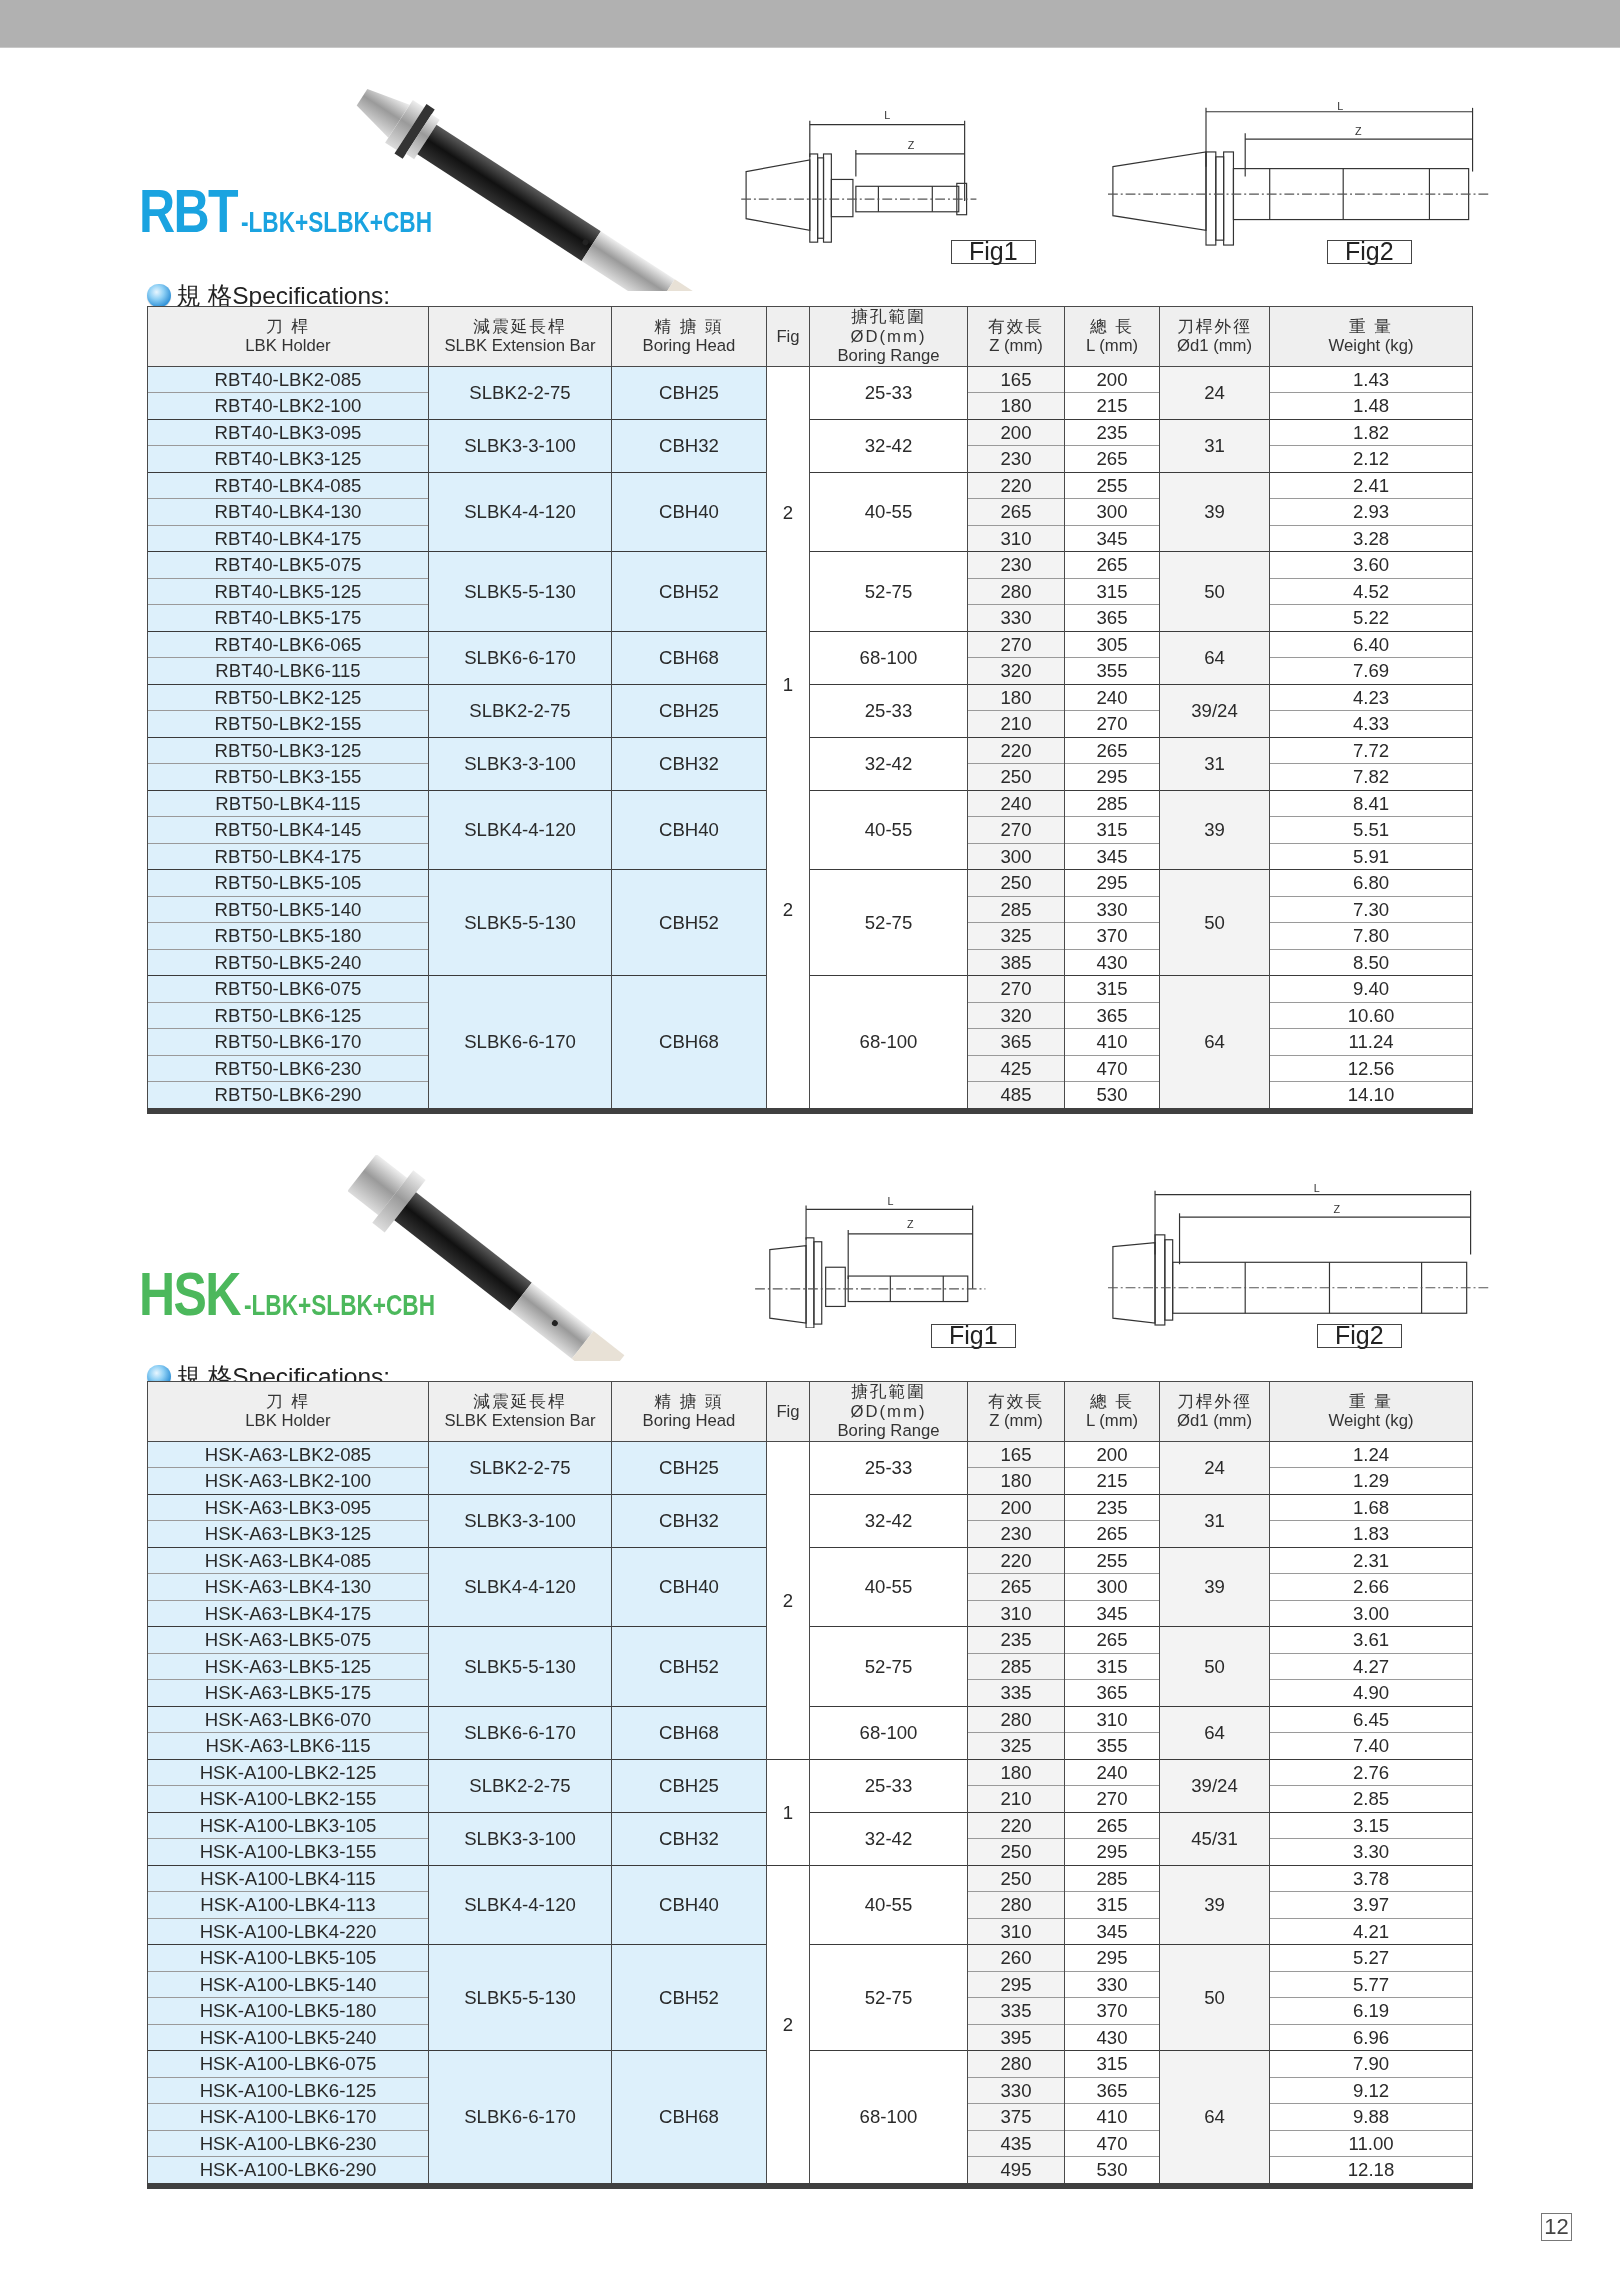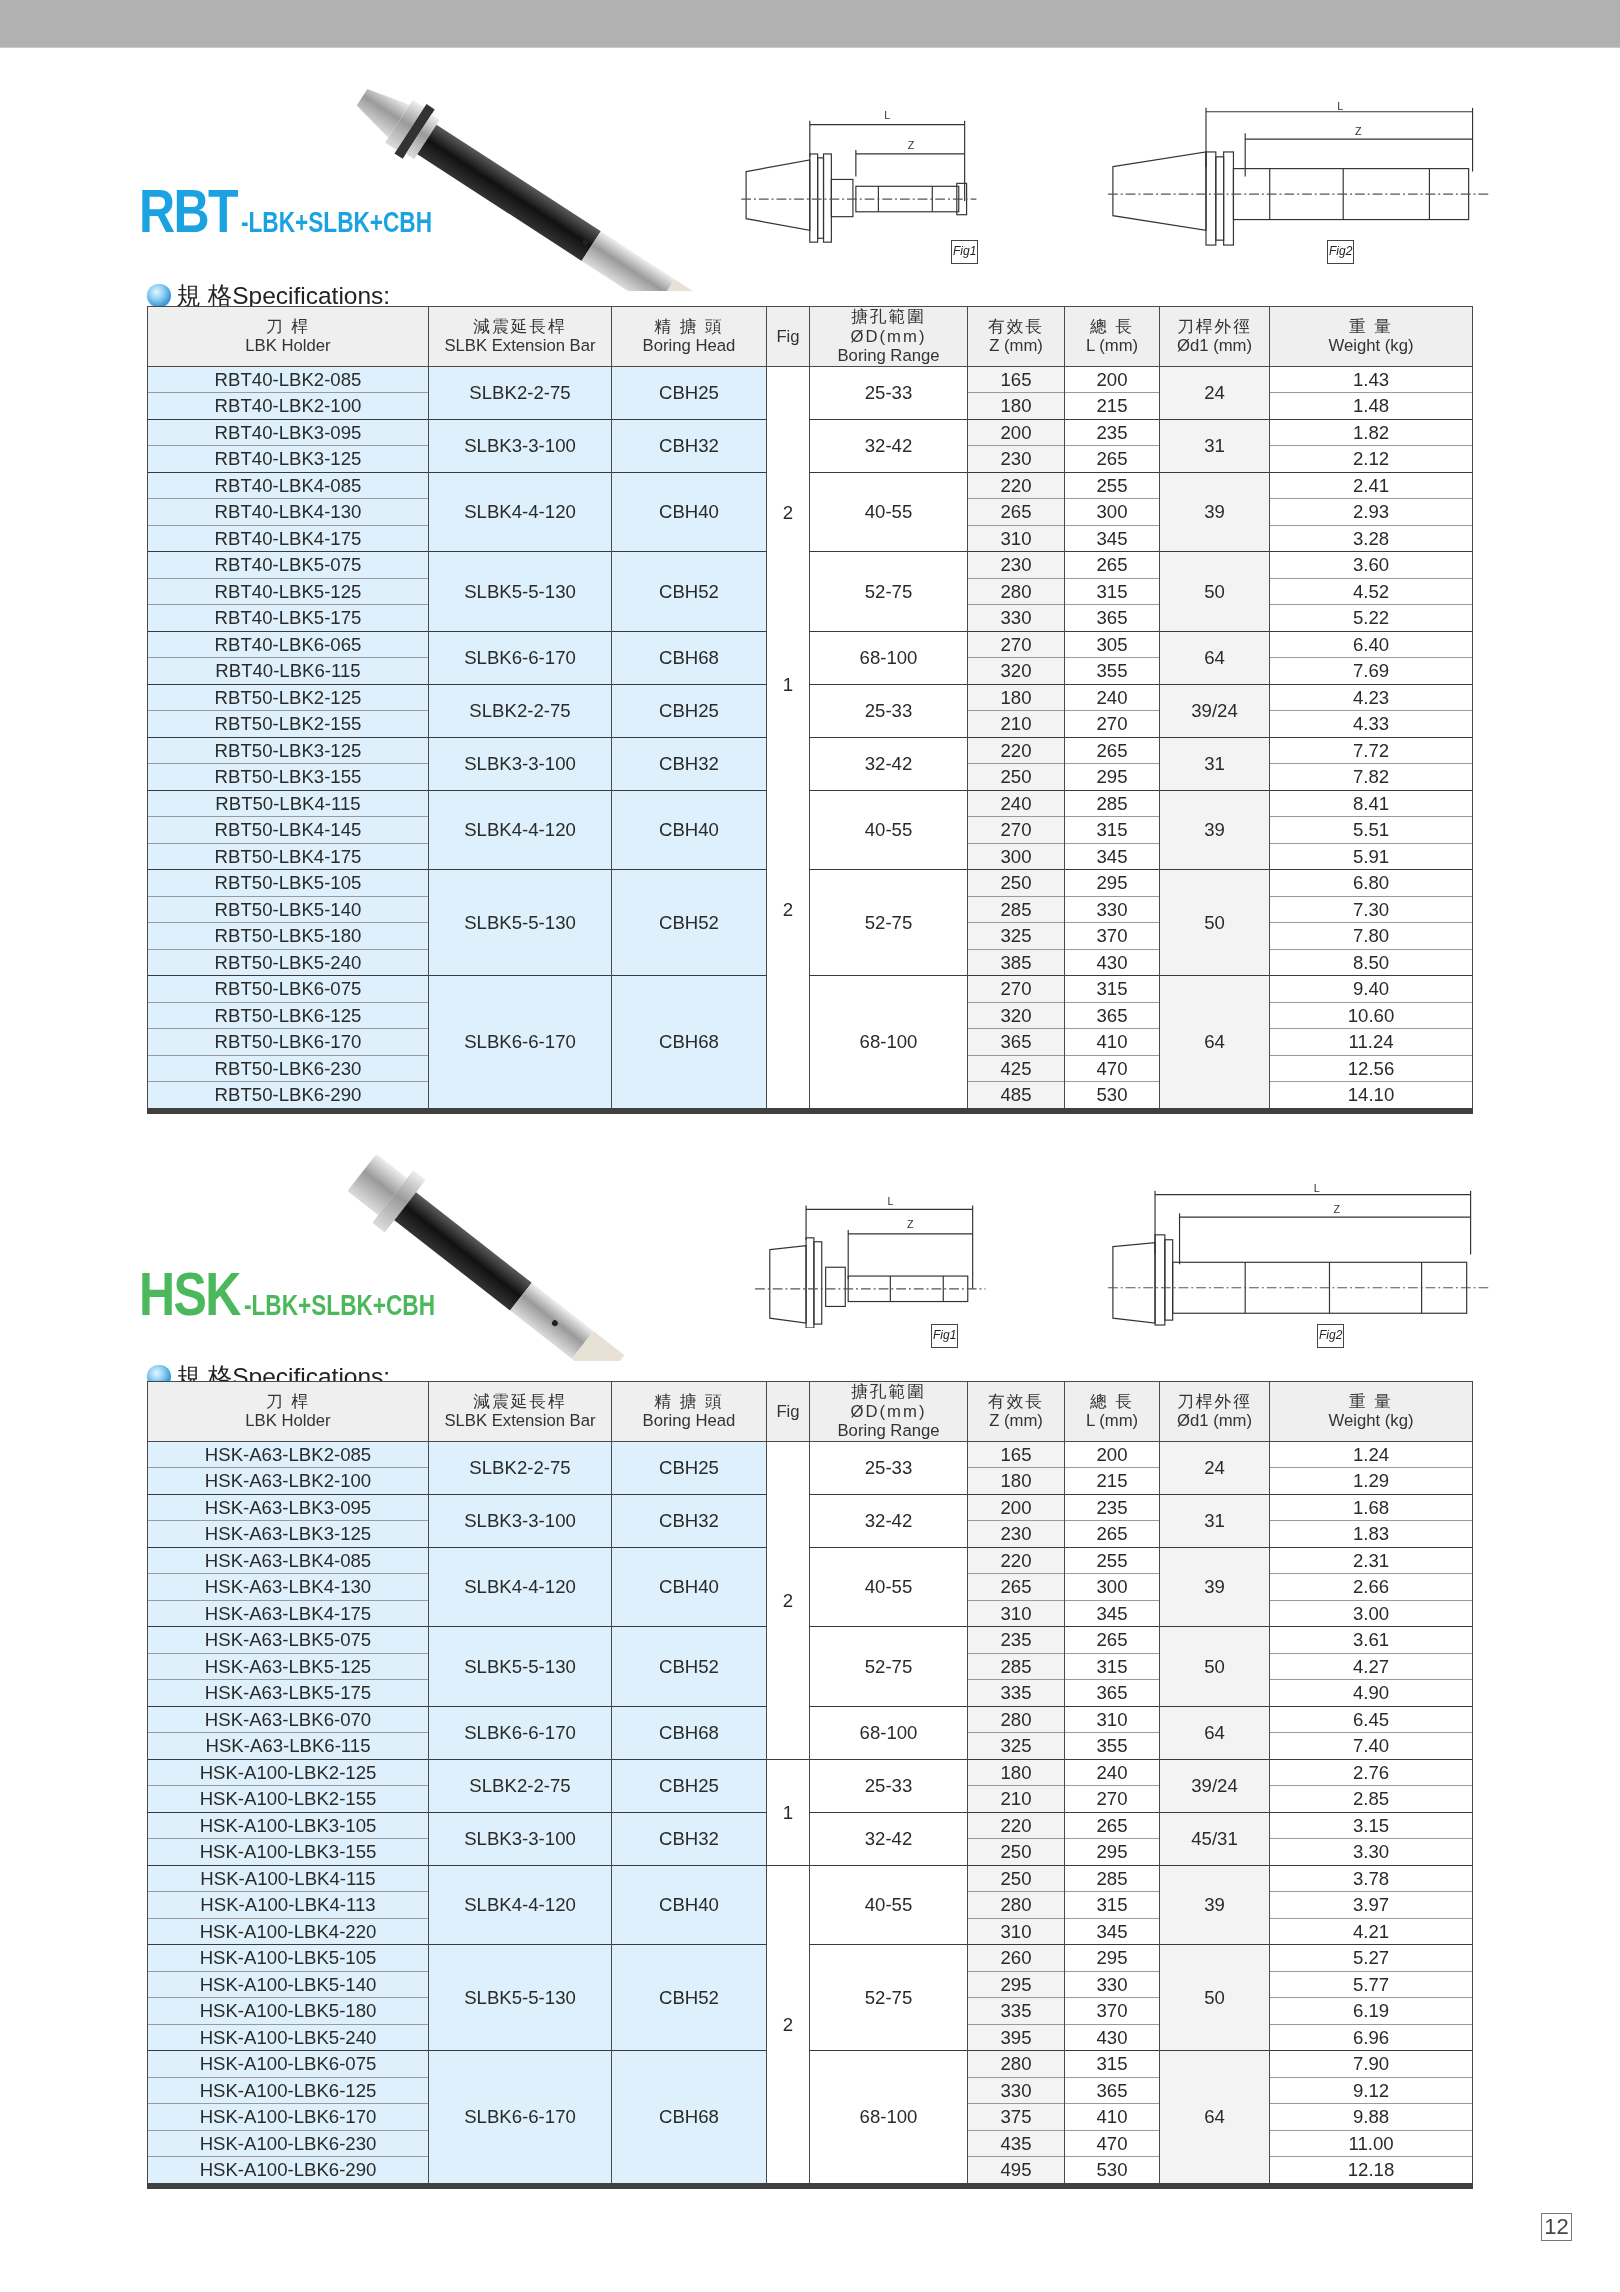--- a/index.html
+++ b/index.html
@@ -10,21 +10,21 @@
   .title { position:absolute; left:139px; font-family:"Liberation Sans", sans-serif; font-weight:bold;
            white-space:nowrap; transform-origin:left bottom; }
   .title .big { font-size:61px; letter-spacing:-2px; display:inline-block; transform:scaleX(0.82); transform-origin:left bottom; }
   .title .small { font-size:29px; display:inline-block; transform:scaleX(0.78); transform-origin:left bottom; margin-left:-17.6px; }
   .spec { position:absolute; left:147px; font-size:24.5px; color:#222; display:flex; align-items:center; gap:5.9px;margin-top:20px; }
   .spec .bullet { width:23.5px; height:23.5px; border-radius:50%;
       background: radial-gradient(circle at 40% 35%, #e8f6ff 0%, #8fd0f5 35%, #2d8fd6 75%, #1a66a8 100%);
       box-shadow: 0 1px 1px rgba(0,0,0,0.2); }
   .tool { position:absolute; }
   .fig { position:absolute; }
-  .figlabel { position:absolute; border:1.5px solid #444; font-size:12px; padding:0 1px; background:#fff; color:#222; line-height:21.6px;font-style:italic; }
+  .figlabel { position:absolute; border:1.5px solid #444; font-size:25px; padding:0 17px; background:#fff; color:#222; line-height:21.6px; }
 
   table.spec-table { position:absolute; left:147px; border-collapse:collapse; table-layout:fixed; width:1325px;
          font-family:"Liberation Sans", sans-serif; font-size:18.6px; color:#2a2a2a;border-radius:24px; }
   .spec-table th { background:#efefef; font-weight:normal; font-size:16.7px; line-height:19.6px; height:53px;
          border:1.5px solid #4a4a4a; text-align:center; padding:0; color:#333; }
   .spec-table th .zh { display:block; font-size:16.7px; letter-spacing:2px; }
   .spec-table td { border-left:1.5px solid #4a4a4a; border-right:1.5px solid #4a4a4a; text-align:center; padding:0;
          height:25.5px; line-height:25.5px; }
   .spec-table td.blue { background:#ddf0fb; }
   .spec-table td.gray { background:#f3f3f3; }

